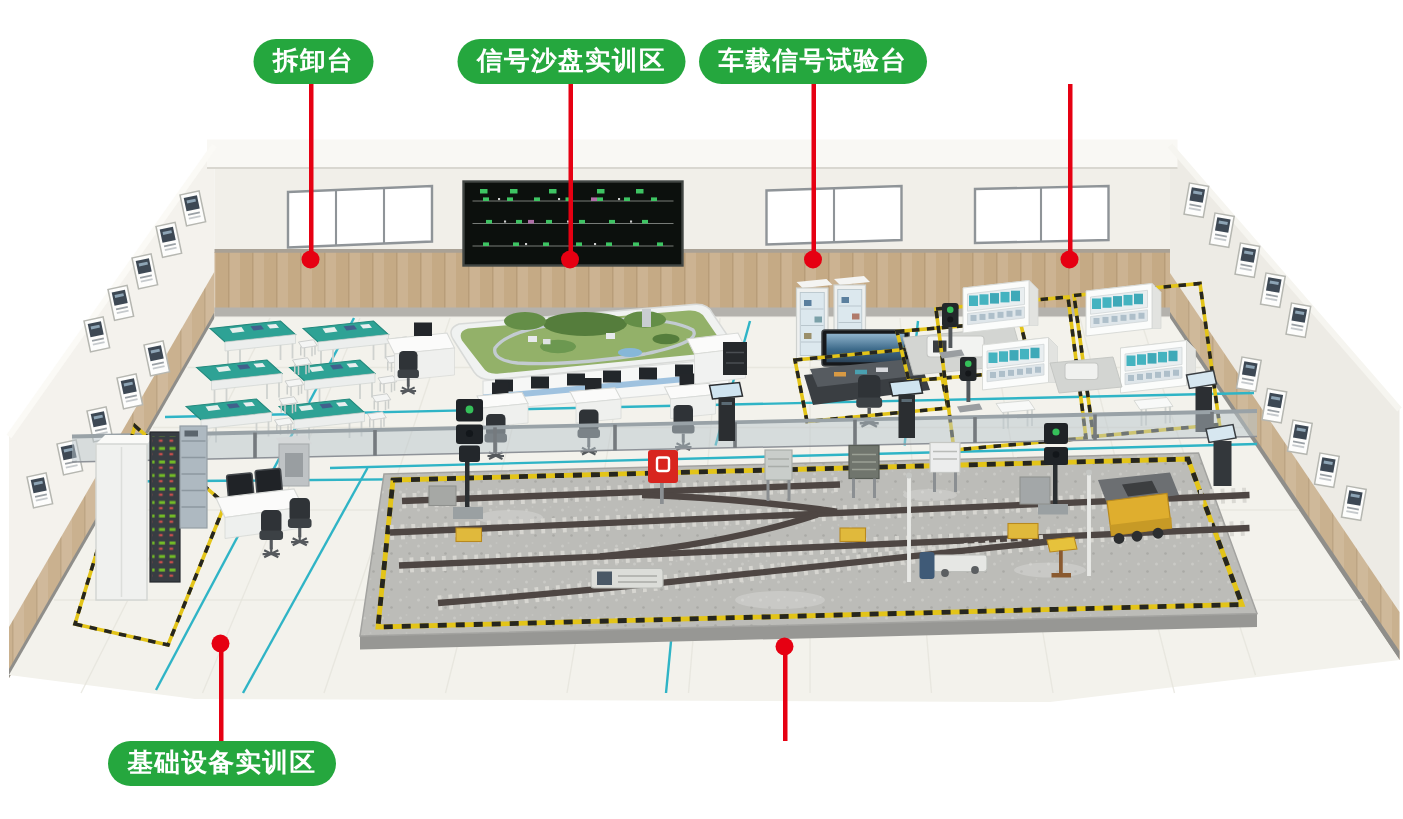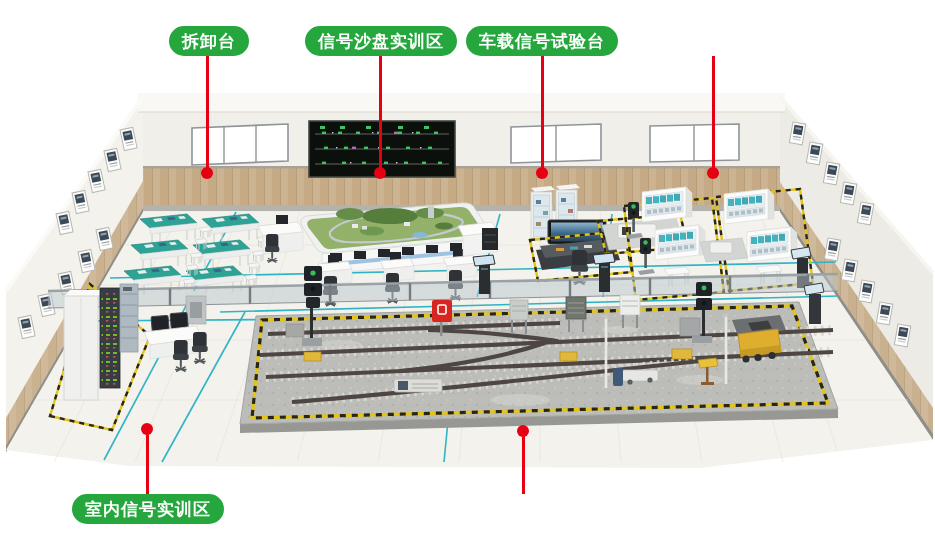--- a/index.html
+++ b/index.html
@@ -600,15 +600,15 @@
 <div class="conn" style="left:521.5px;top:431px;height:63px"></div>
 <div class="dot" style="left:523px;top:431px"></div>
 
 <div class="callout" style="left:209px;top:26px">
   <span>拆卸台</span></div>
 <div class="callout" style="left:381px;top:26px">
   <span>信号沙盘实训区</span></div>
 <div class="callout" style="left:542px;top:26px">
   <span>车载信号试验台</span></div>
 <div class="callout" style="left:148px;top:494px">
-  <span>室内信号实训区</span></div>
+  <span>基础设备实训区</span></div>
 
 </div>
 
 </body></html>

